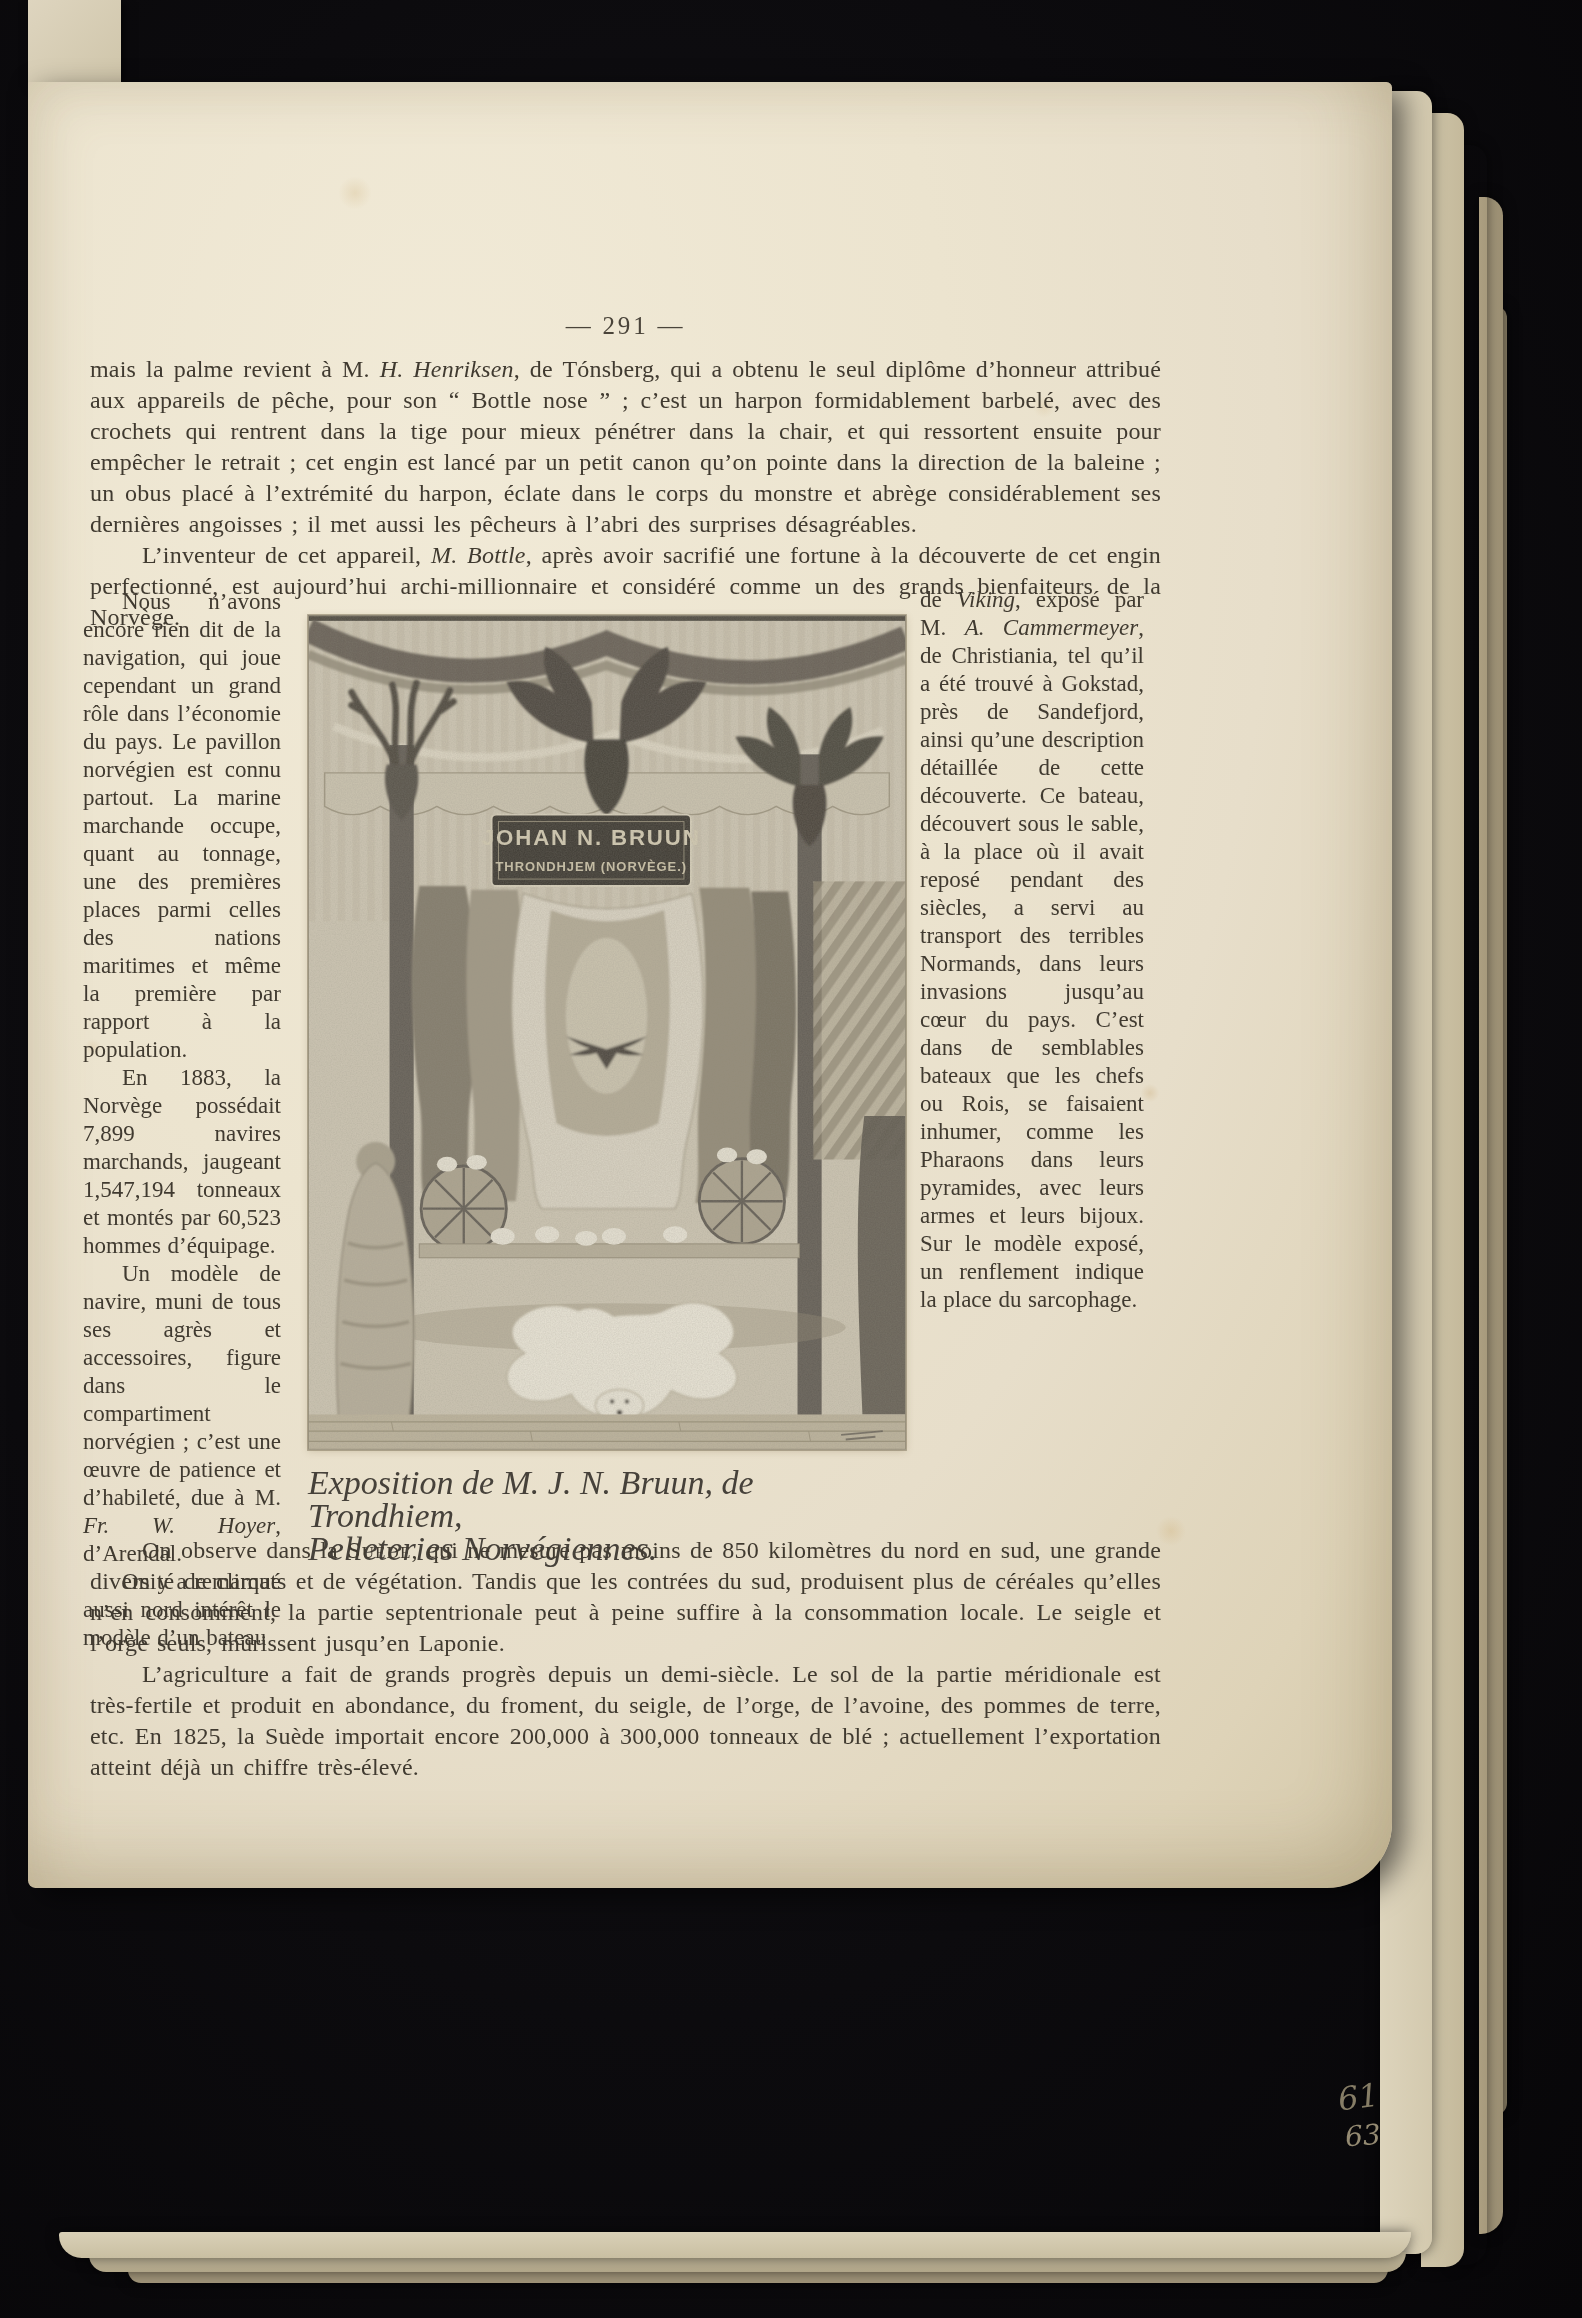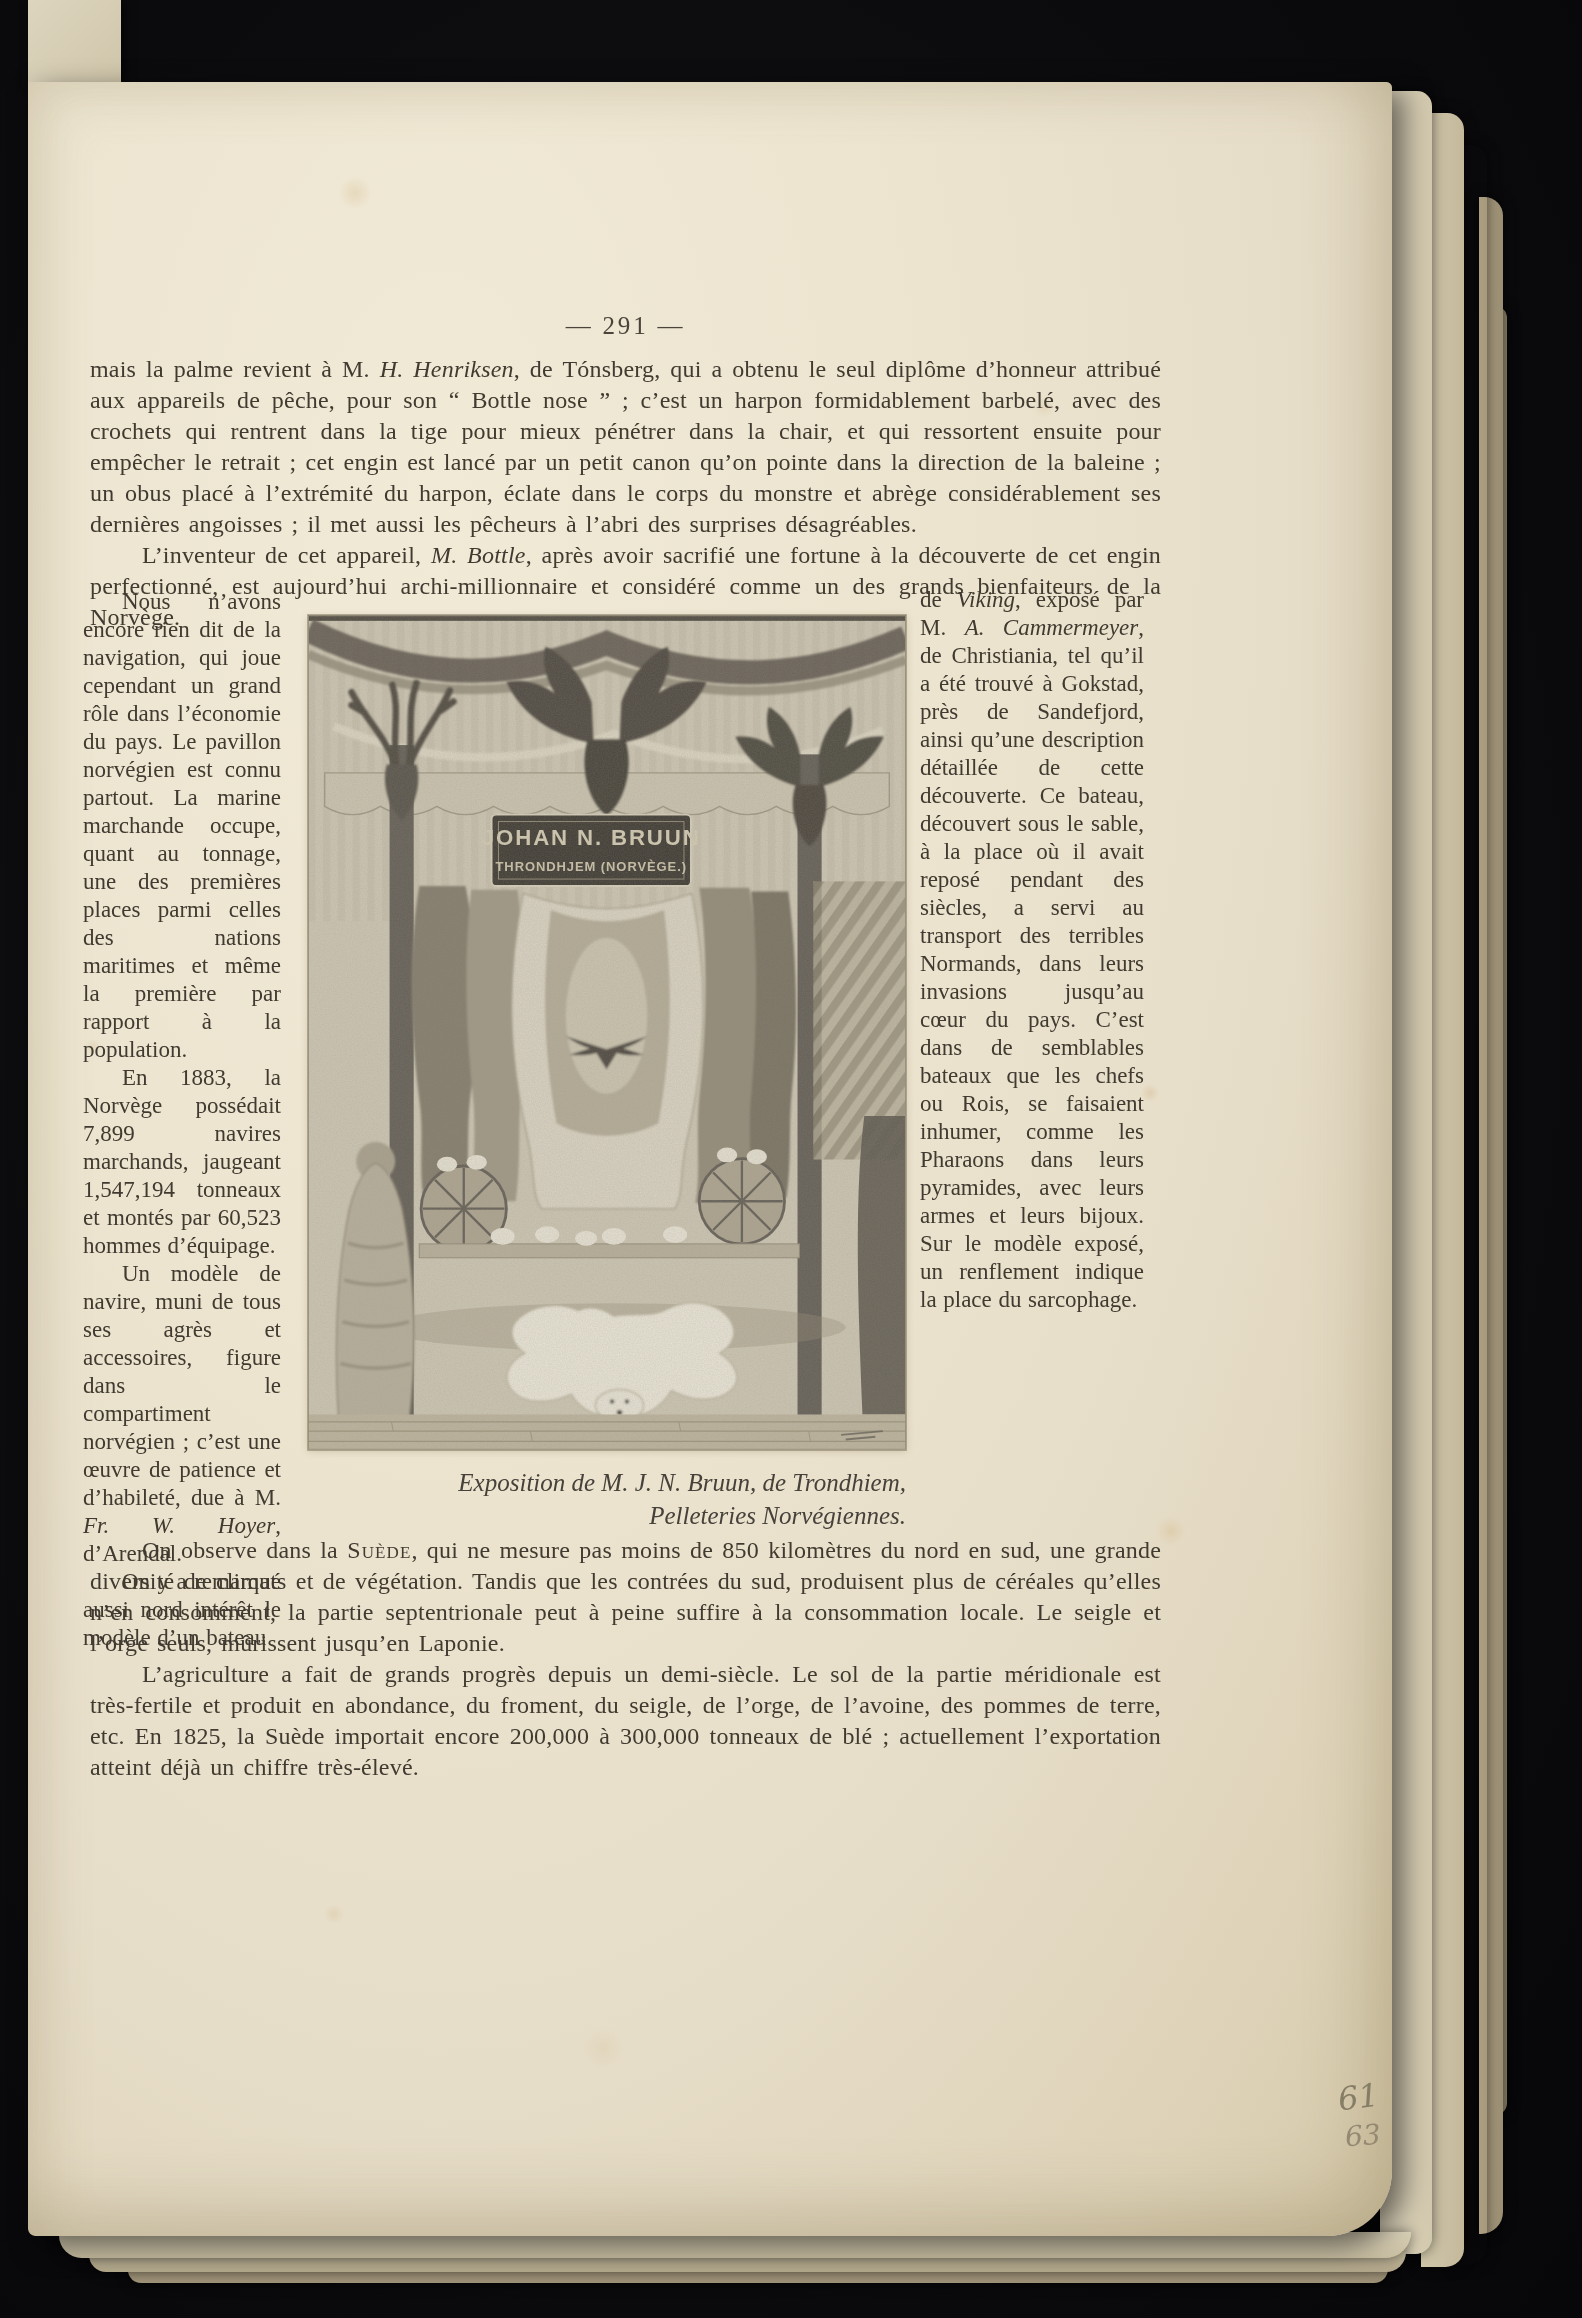--- a/index.html
+++ b/index.html
@@ -13,21 +13,21 @@
   .edge2{left:1421px;top:113px;width:43px;height:2154px;background:linear-gradient(90deg,#d0c6aa,#c4b99b);border-radius:0 16.7px 18.6px 0;}
   .edge3{left:1454px;top:145px;width:33px;height:2120px;background:linear-gradient(90deg,#c0b597,#b1a587;border-radius:0);border-radius:0 16.7px 20.4px 0;}
   .edge4{left:1479px;top:197px;width:24px;height:2037px;background:linear-gradient(90deg,#ac9f81,#9c9074);border-radius:0 18.6px 22px 0;}
   .edge5{left:1495px;top:306px;width:12px;height:1809px;background:#8e8268;border-radius:0 16.7px 16.7px 0;}
   .edgeB1{left:59px;top:2232px;width:1352px;height:26px;background:linear-gradient(#d9d0b7,#c9bfa2);border-radius:3.7px 0 32px 28px;}
   .edgeB2{left:89px;top:2252px;width:1317px;height:20.4px;background:linear-gradient(#c5bb9e,#b2a78a);border-radius:3.7px 0 28px 24px;}
   .edgeB3{left:128px;top:2269px;width:1260px;height:14px;background:#a1957a;border-radius:0 0 22px 20.4px;}
   .prev-corner{position:absolute;left:28px;top:0;width:93px;height:85px;
        background:linear-gradient(135deg,#ded5bf,#cfc5aa);box-shadow:3.7px 1.9px 9.3px rgba(0,0,0,.6);}
   
-  .page{position:absolute;left:28px;top:82px;width:1364px;height:2154px;
+  .page{position:absolute;left:28px;top:82px;width:1364px;height:1806px;
        background:radial-gradient(ellipse at 30% 20%, #f1ead7 0%, #ece4cf 38%, #e7decA 62%, #ded3b8 86%, #d3c7a8 100%);
        border-radius:1.9px 5.6px 65px 7.4px;
        box-shadow:inset -26px -32px 65px rgba(120,98,58,.22), inset 18.6px 15px 51px rgba(125,104,64,.14),
                   11px 9.3px 28px rgba(0,0,0,.55);}
   .spots{position:absolute;inset:0;pointer-events:none;background-image:
        radial-gradient(circle at 327px 111px, rgba(190,150,80,.18), transparent 16.7px),
        radial-gradient(circle at 1016px 325px, rgba(190,150,80,.15), transparent 11px),
        radial-gradient(circle at 1122px 1011px, rgba(185,140,70,.20), transparent 9.3px),
        radial-gradient(circle at 65px 965px, rgba(185,140,70,.15), transparent 8.3px),
        radial-gradient(circle at 306px 1832px, rgba(190,150,80,.16), transparent 10.2px),
@@ -43,22 +43,22 @@
   .col{position:absolute;font-size:23px;line-height:28px;text-align:justify;color:#403a30;word-spacing:0.9px;}
   .col p{margin:0;}
   .col .ind{text-indent:39px;}
   .left-col{top:506px;left:55px;width:198px;}
   .right-col{top:504px;left:892px;width:224px;}
   .it{font-style:italic;}
   .b{font-weight:bold;}
   .sc{font-variant:small-caps;letter-spacing:1.1px;}
   .figure{position:absolute;top:533px;left:280px;width:598px;height:835px;
        box-shadow:0 0 0 0.9px rgba(130,120,95,.6), 0 1.9px 7.4px rgba(120,100,60,.25);}
-  .caption{position:absolute;top:1384px;left:280px;width:598px;text-align:right;
-       font-style:italic;font-size:25px;line-height:33px;color:#46413a;}
+  .caption{position:absolute;top:1384px;left:280px;width:598px;text-align:left;
+       font-style:italic;font-size:34px;line-height:33px;color:#46413a;}
   .pencil{position:absolute;color:#867d66;font-family:"DejaVu Serif",serif;font-style:italic;z-index:9;}
   .pn1{left:1338px;top:2078px;font-size:32px;transform:rotate(-7deg);}
   .pn2{left:1345px;top:2119px;font-size:28px;transform:rotate(-4deg);color:#948a72;}
 </style>
 </head>
 <body>
 
 <div class="backdrop"></div>
 
 <div class="edge edge5"></div>

